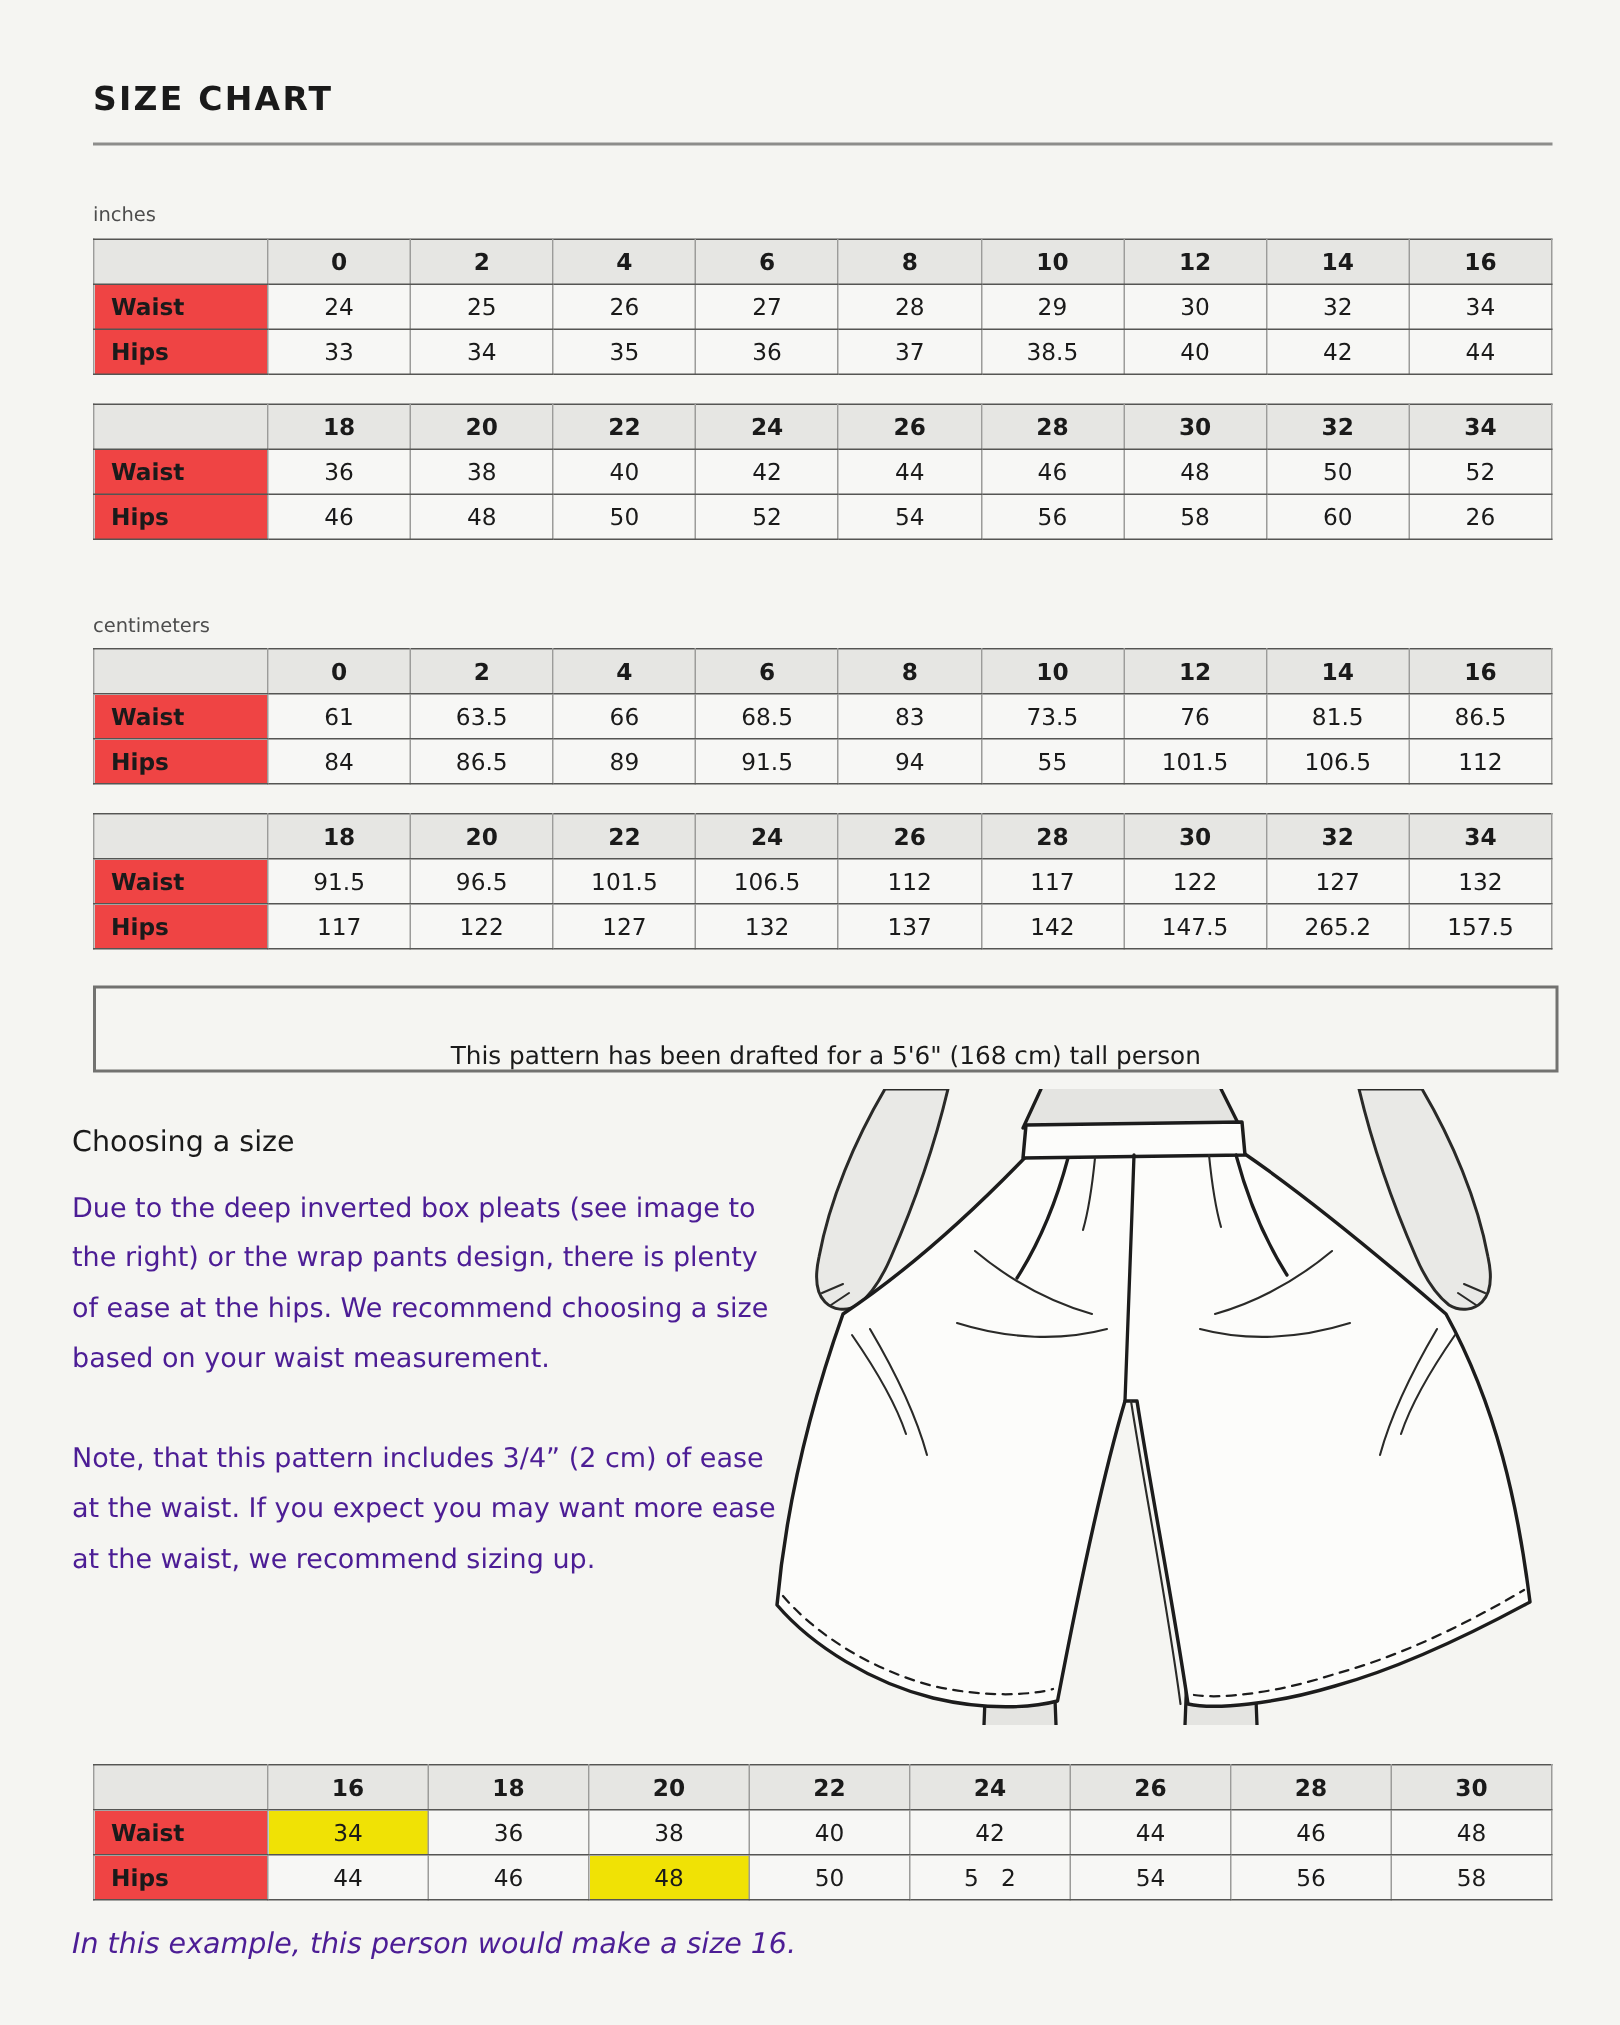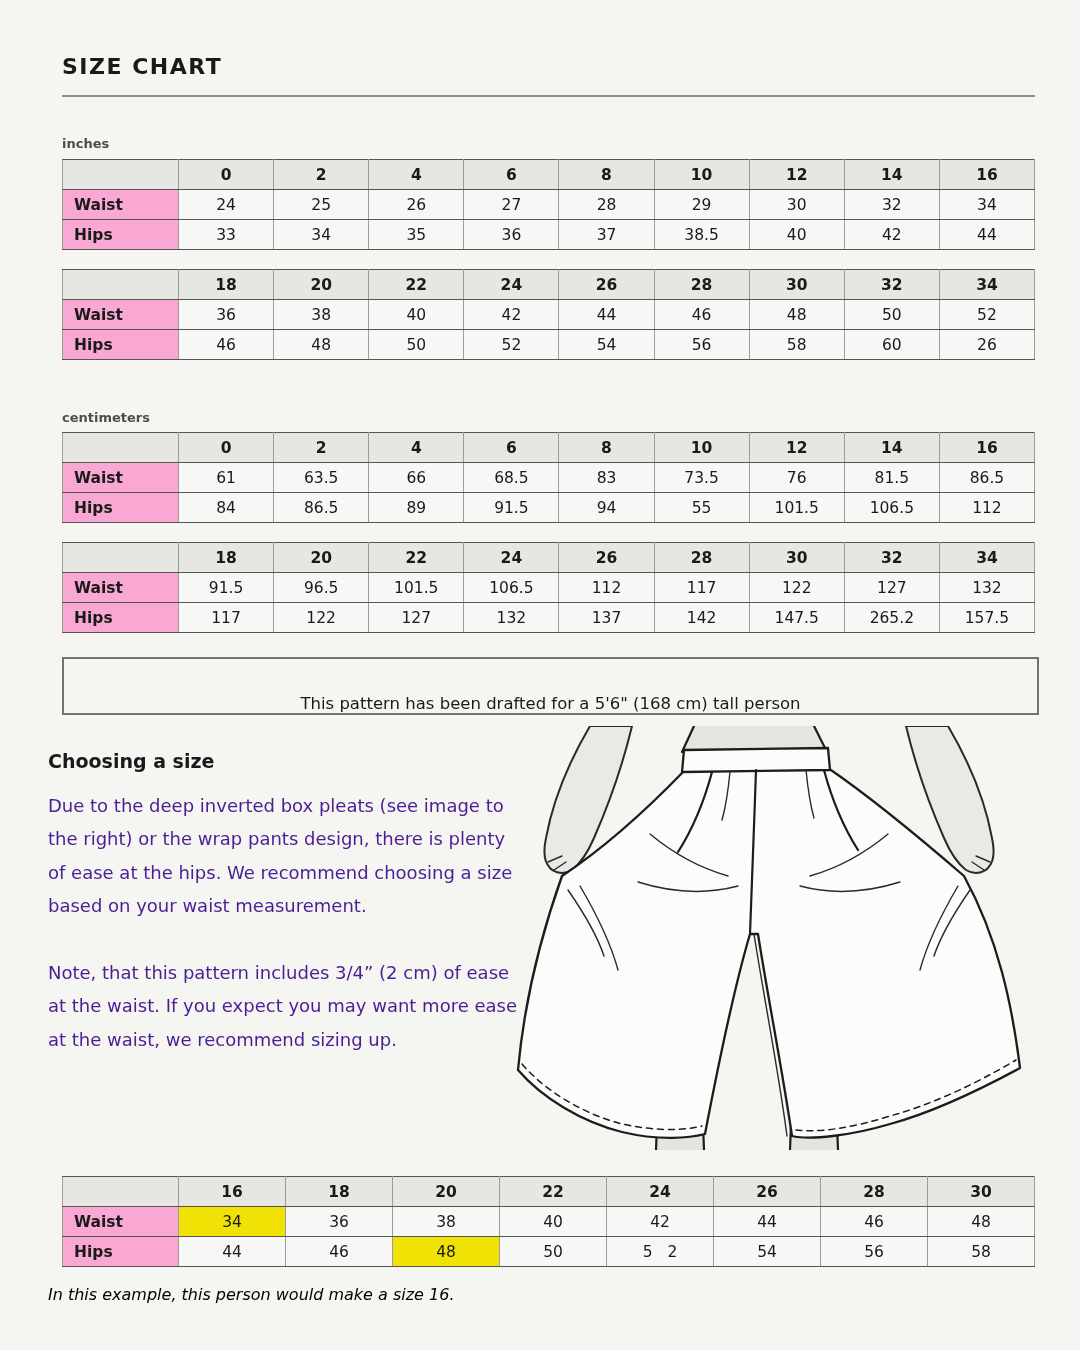--- a/index.html
+++ b/index.html
@@ -12,69 +12,69 @@
   .page{position:relative;width:1080px;height:1350px;overflow:hidden;}
 
   .title{
     position:absolute;left:62px;top:54px;margin:0;
     font-size:22px;font-weight:700;letter-spacing:1.5px;
   }
   .rule{
     position:absolute;left:62px;top:95px;width:973px;height:0;
     border-top:2px solid #8d8d8b;
   }
-  .unit-label{position:absolute;left:62px;font-size:13px;color:#4d4d4d;font-weight:bold;}
+  .unit-label{position:absolute;left:62px;font-size:13px;color:#4d4d4d;}
   .lbl-in{top:136px}
   .lbl-cm{top:410px}
 
   table.size-table{
     position:absolute;left:62px;width:973px;
     border-collapse:collapse;table-layout:fixed;
     font-size:15.5px;color:#1a1a1a;
   }
   .size-table th,.size-table td{
     border-left:1px solid #9c9c9a;border-right:1px solid #9c9c9a;
     border-top:1px solid #555553;border-bottom:1px solid #555553;
     text-align:center;padding:0;height:29px;white-space:pre;
     overflow:hidden;
   }
   .size-table thead th{background:#e6e6e3;font-weight:700;}
   .size-table tbody td{background:#f7f7f5;font-weight:400;}
   .size-table .label-col{width:115px;}
   .size-table tbody th.label-col{
-    background:#f9a8d4;text-align:left;padding-left:11px;font-weight:700;
+    background:#ef4444;text-align:left;padding-left:11px;font-weight:700;
   }
   .t-in1{top:159px}
   .t-in2{top:269px}
   .t-cm1{top:432px}
   .t-cm2{top:542px}
   .t-ex{left:48px;top:1176px;width:987px;}
   .size-table td.hl{background:var(--hl,#f0e205);}
 
   .note-box{
     position:absolute;left:62px;top:657px;width:973px;height:54px;
     border:2px solid #727270;
     display:flex;align-items:flex-end;justify-content:center;
     font-size:16.5px;
   }
 
   .sec-heading{
     position:absolute;left:48px;top:750px;margin:0;
-    font-size:19px;font-weight:700;
+    font-size:19px;font-weight:400;
   }
   .body-text{
     position:absolute;left:48px;width:470px;margin:0;
     font-size:18px;line-height:1.86;color:#4c1d95;
   }
   .p1{top:789px}
   .p2{top:956px}
 
   .caption{
     position:absolute;left:48px;top:1285px;margin:0;
-    font-size:16px;font-style:italic;color:#000000;
+    font-size:19px;font-style:italic;color:#4c1d95;
   }
 
   .figure{position:absolute;left:498px;top:726px;width:542px;height:424px;}
   .figure svg{display:block;width:542px;height:424px;}
   .ink{fill:none;stroke:#1c1c1c;stroke-width:2.2;stroke-linecap:round;stroke-linejoin:round;}
   .ink-thin{fill:none;stroke:#2a2a28;stroke-width:1.4;stroke-linecap:round;}
   .ink-dash{fill:none;stroke:#1c1c1c;stroke-width:1.5;stroke-dasharray:6 5;stroke-linecap:round;}
   .skin{fill:#e9e9e6;stroke:#2a2a28;stroke-width:2;}
   .skin-flat{fill:#e4e4e1;stroke:none;}
   .cloth{fill:#fcfcfa;stroke:#1c1c1c;stroke-width:2.3;stroke-linejoin:round;}

